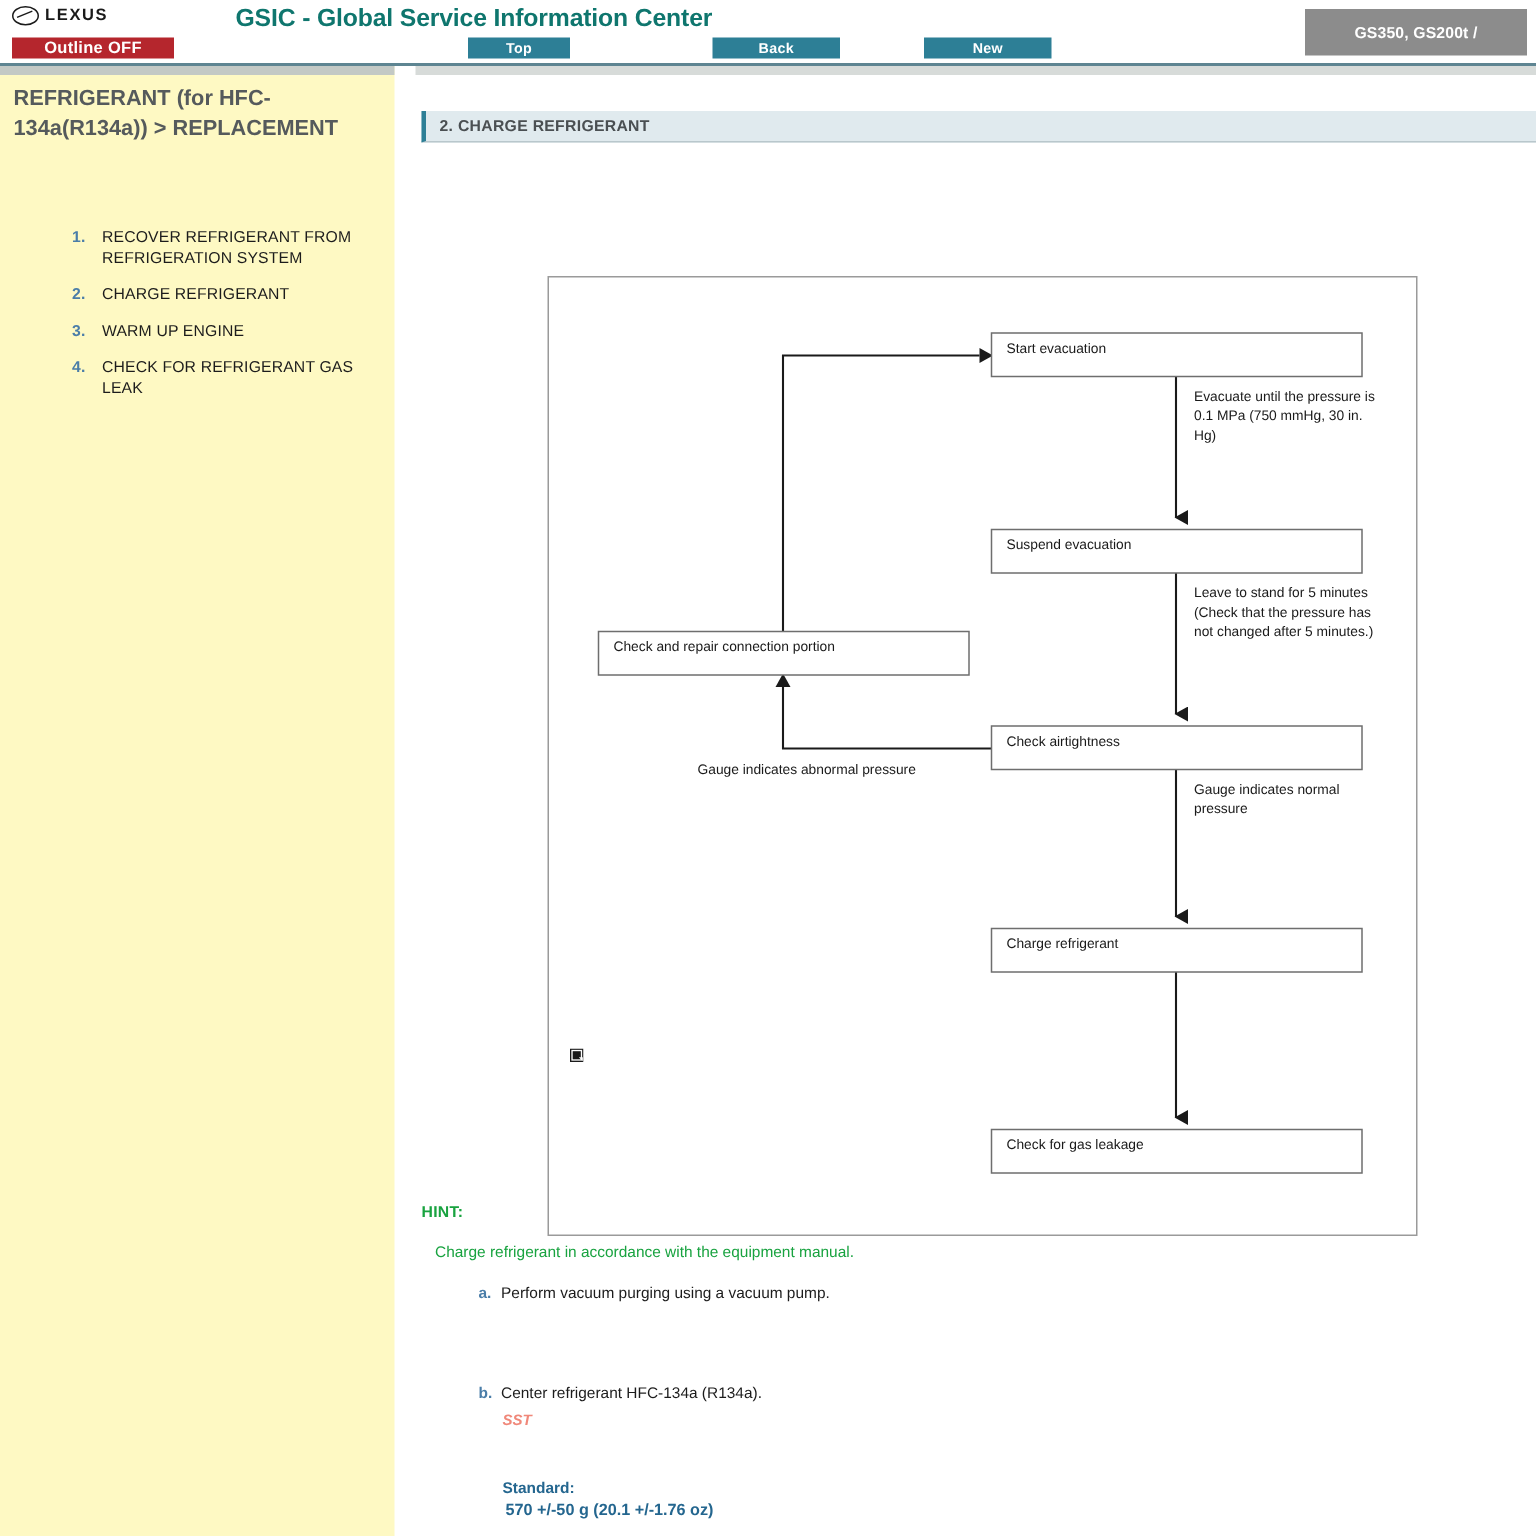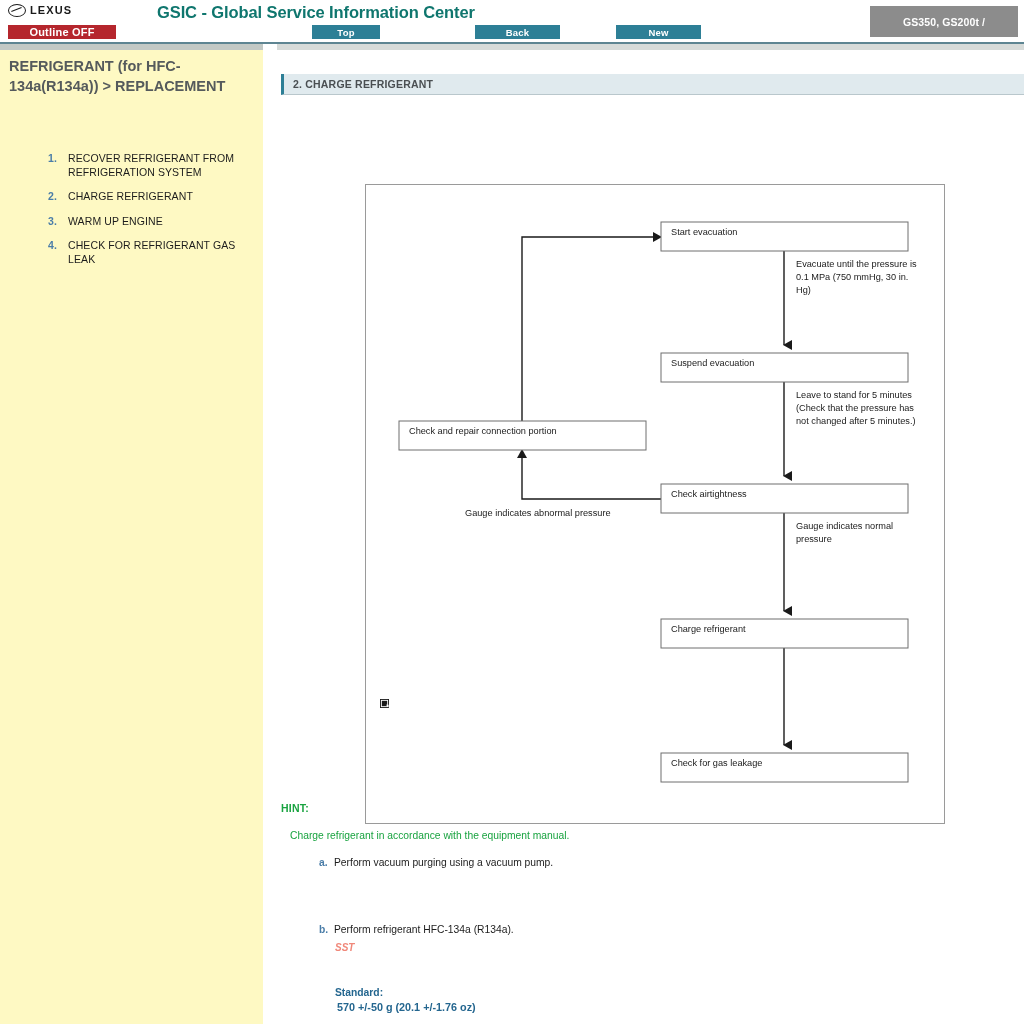--- a/index.html
+++ b/index.html
@@ -447,20 +447,20 @@
   </div>
 
   <div id="hint-title">HINT:</div>
   <div id="hint-body">Charge refrigerant in accordance with the equipment manual.</div>
 
   <div class="step" id="step-a">
     <span class="letter">a.</span><span>Perform vacuum purging using a vacuum pump.</span>
   </div>
 
   <div class="step" id="step-b">
-    <span class="letter">b.</span><span>Perform refrigerant HFC-134a (R134a).</span>
+    <span class="letter">b.</span><span>Center refrigerant HFC-134a (R134a).</span>
   </div>
 
   <div id="sst-label">SST</div>
 
   <div id="standard-label">Standard:</div>
   <div id="standard-value">570 +/-50 g (20.1 +/-1.76 oz)</div>
 </div>
 
 </body></html>

